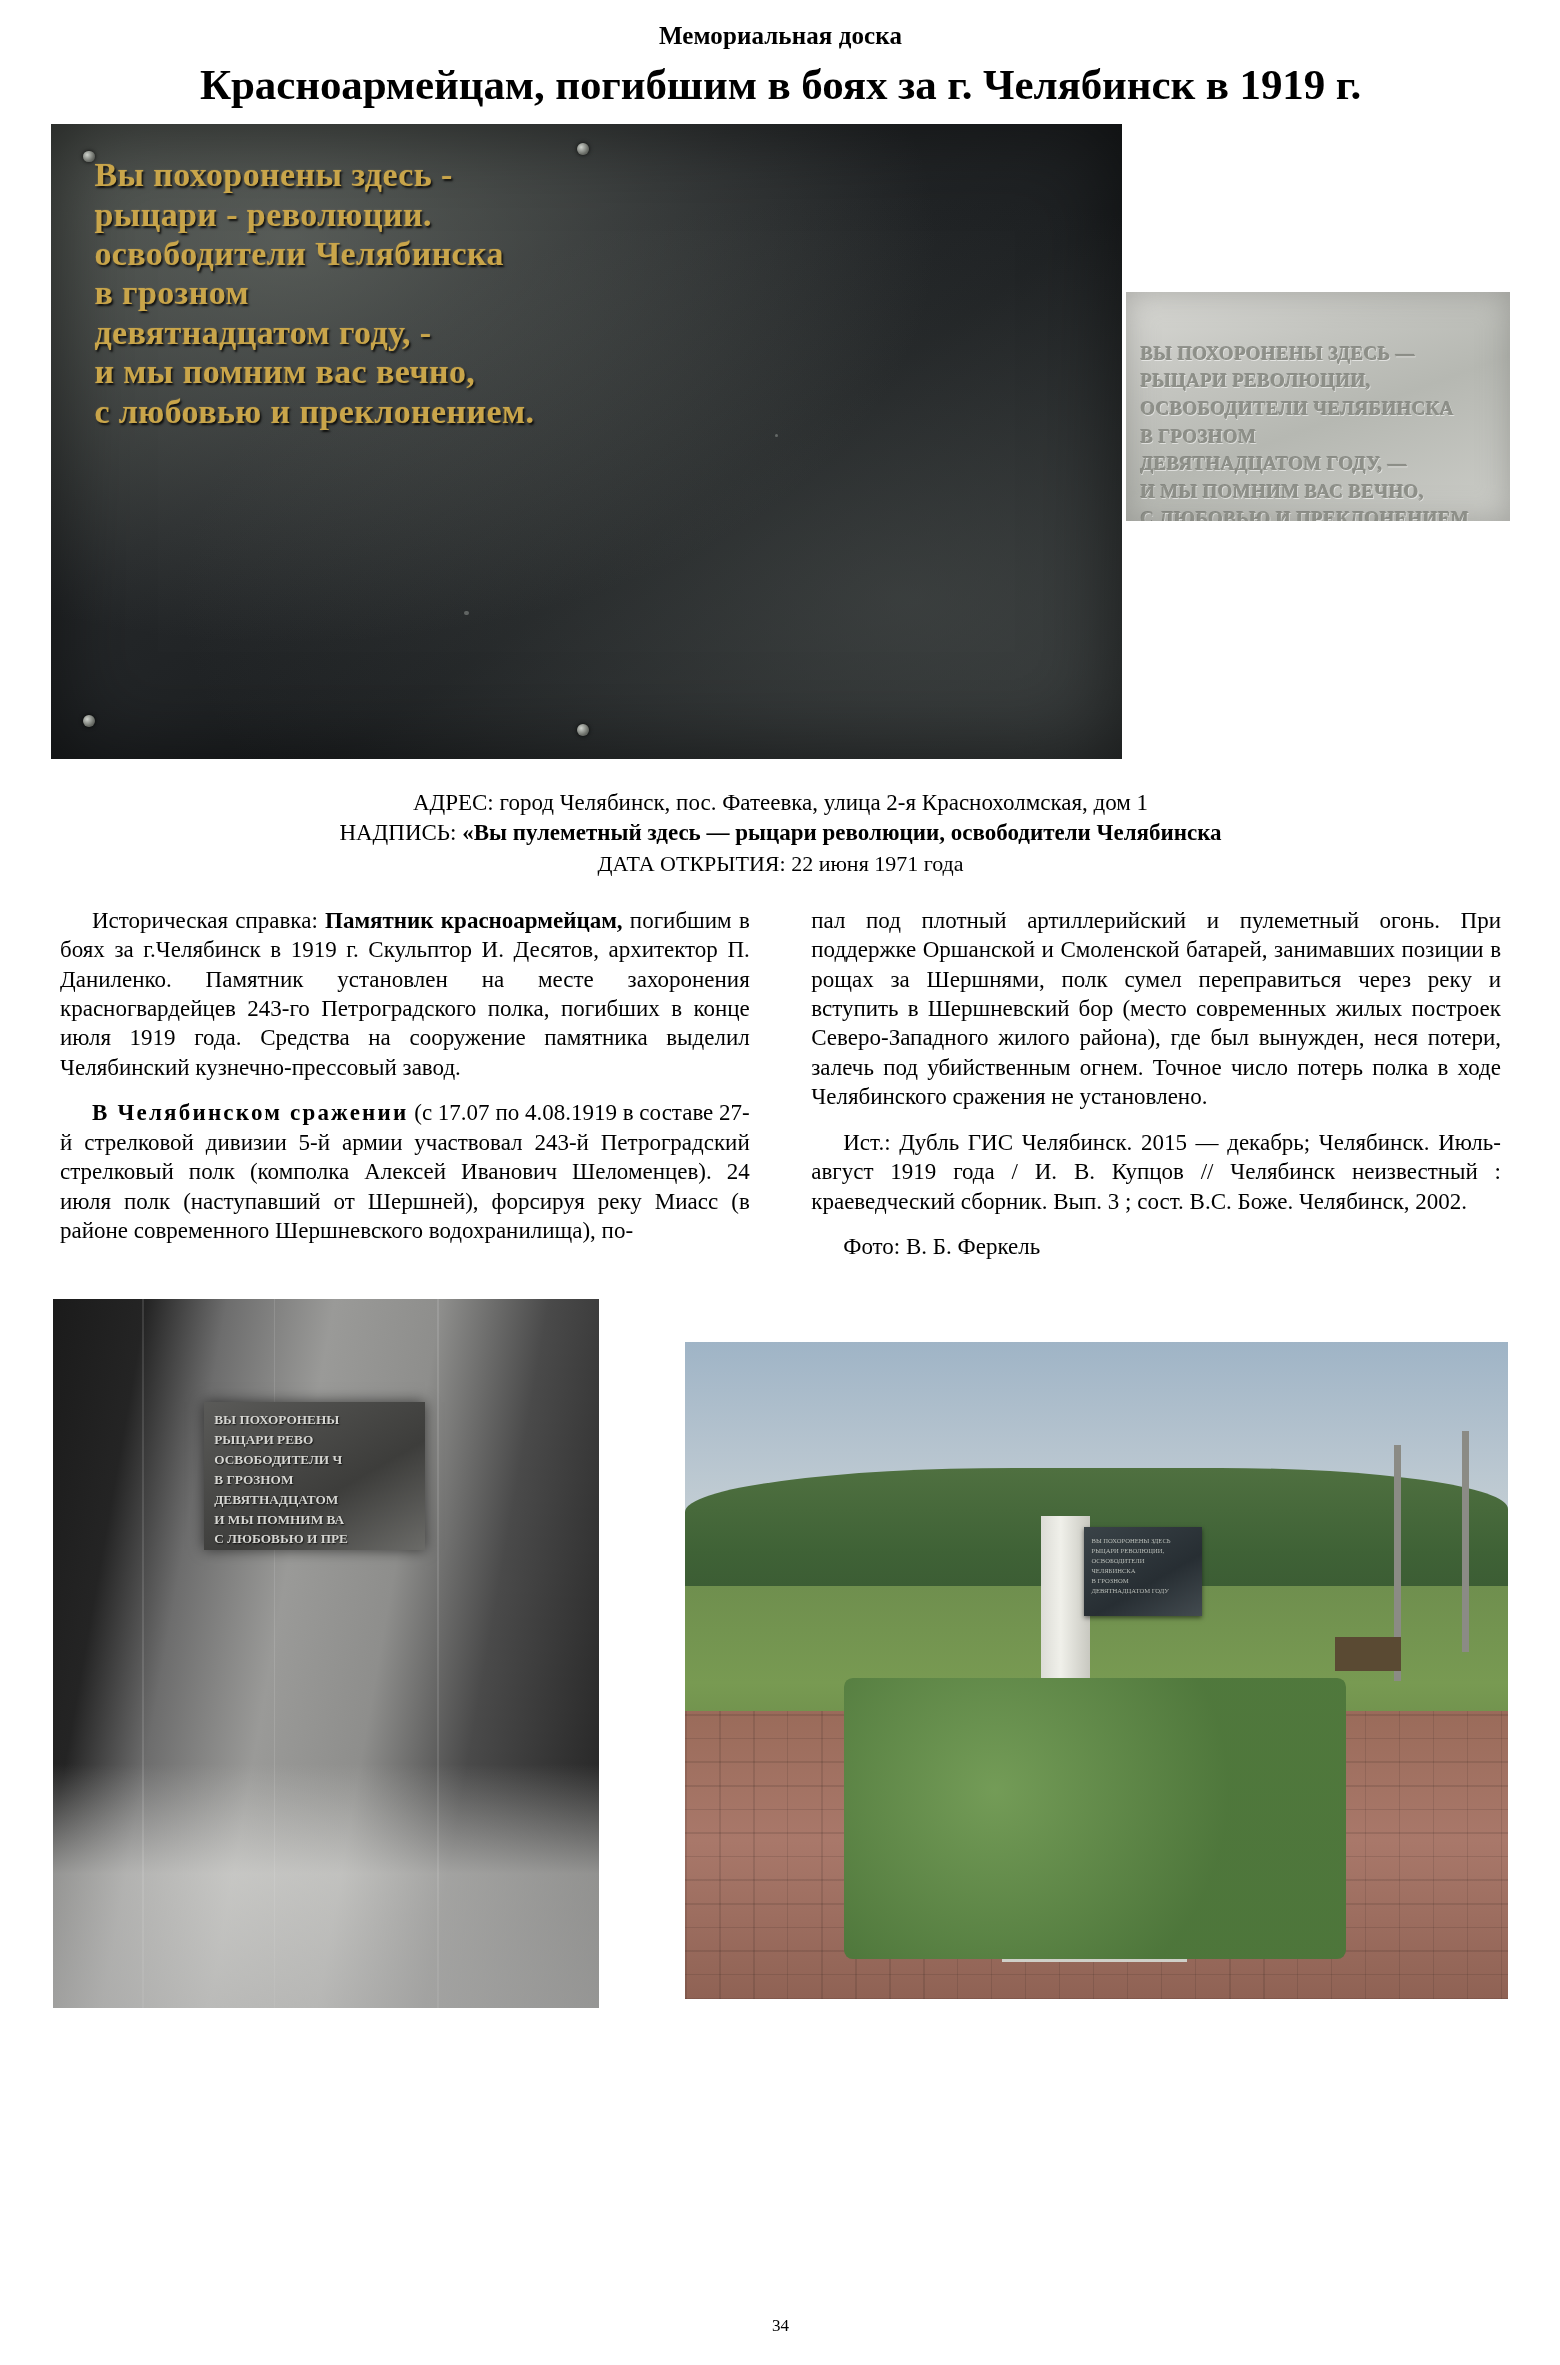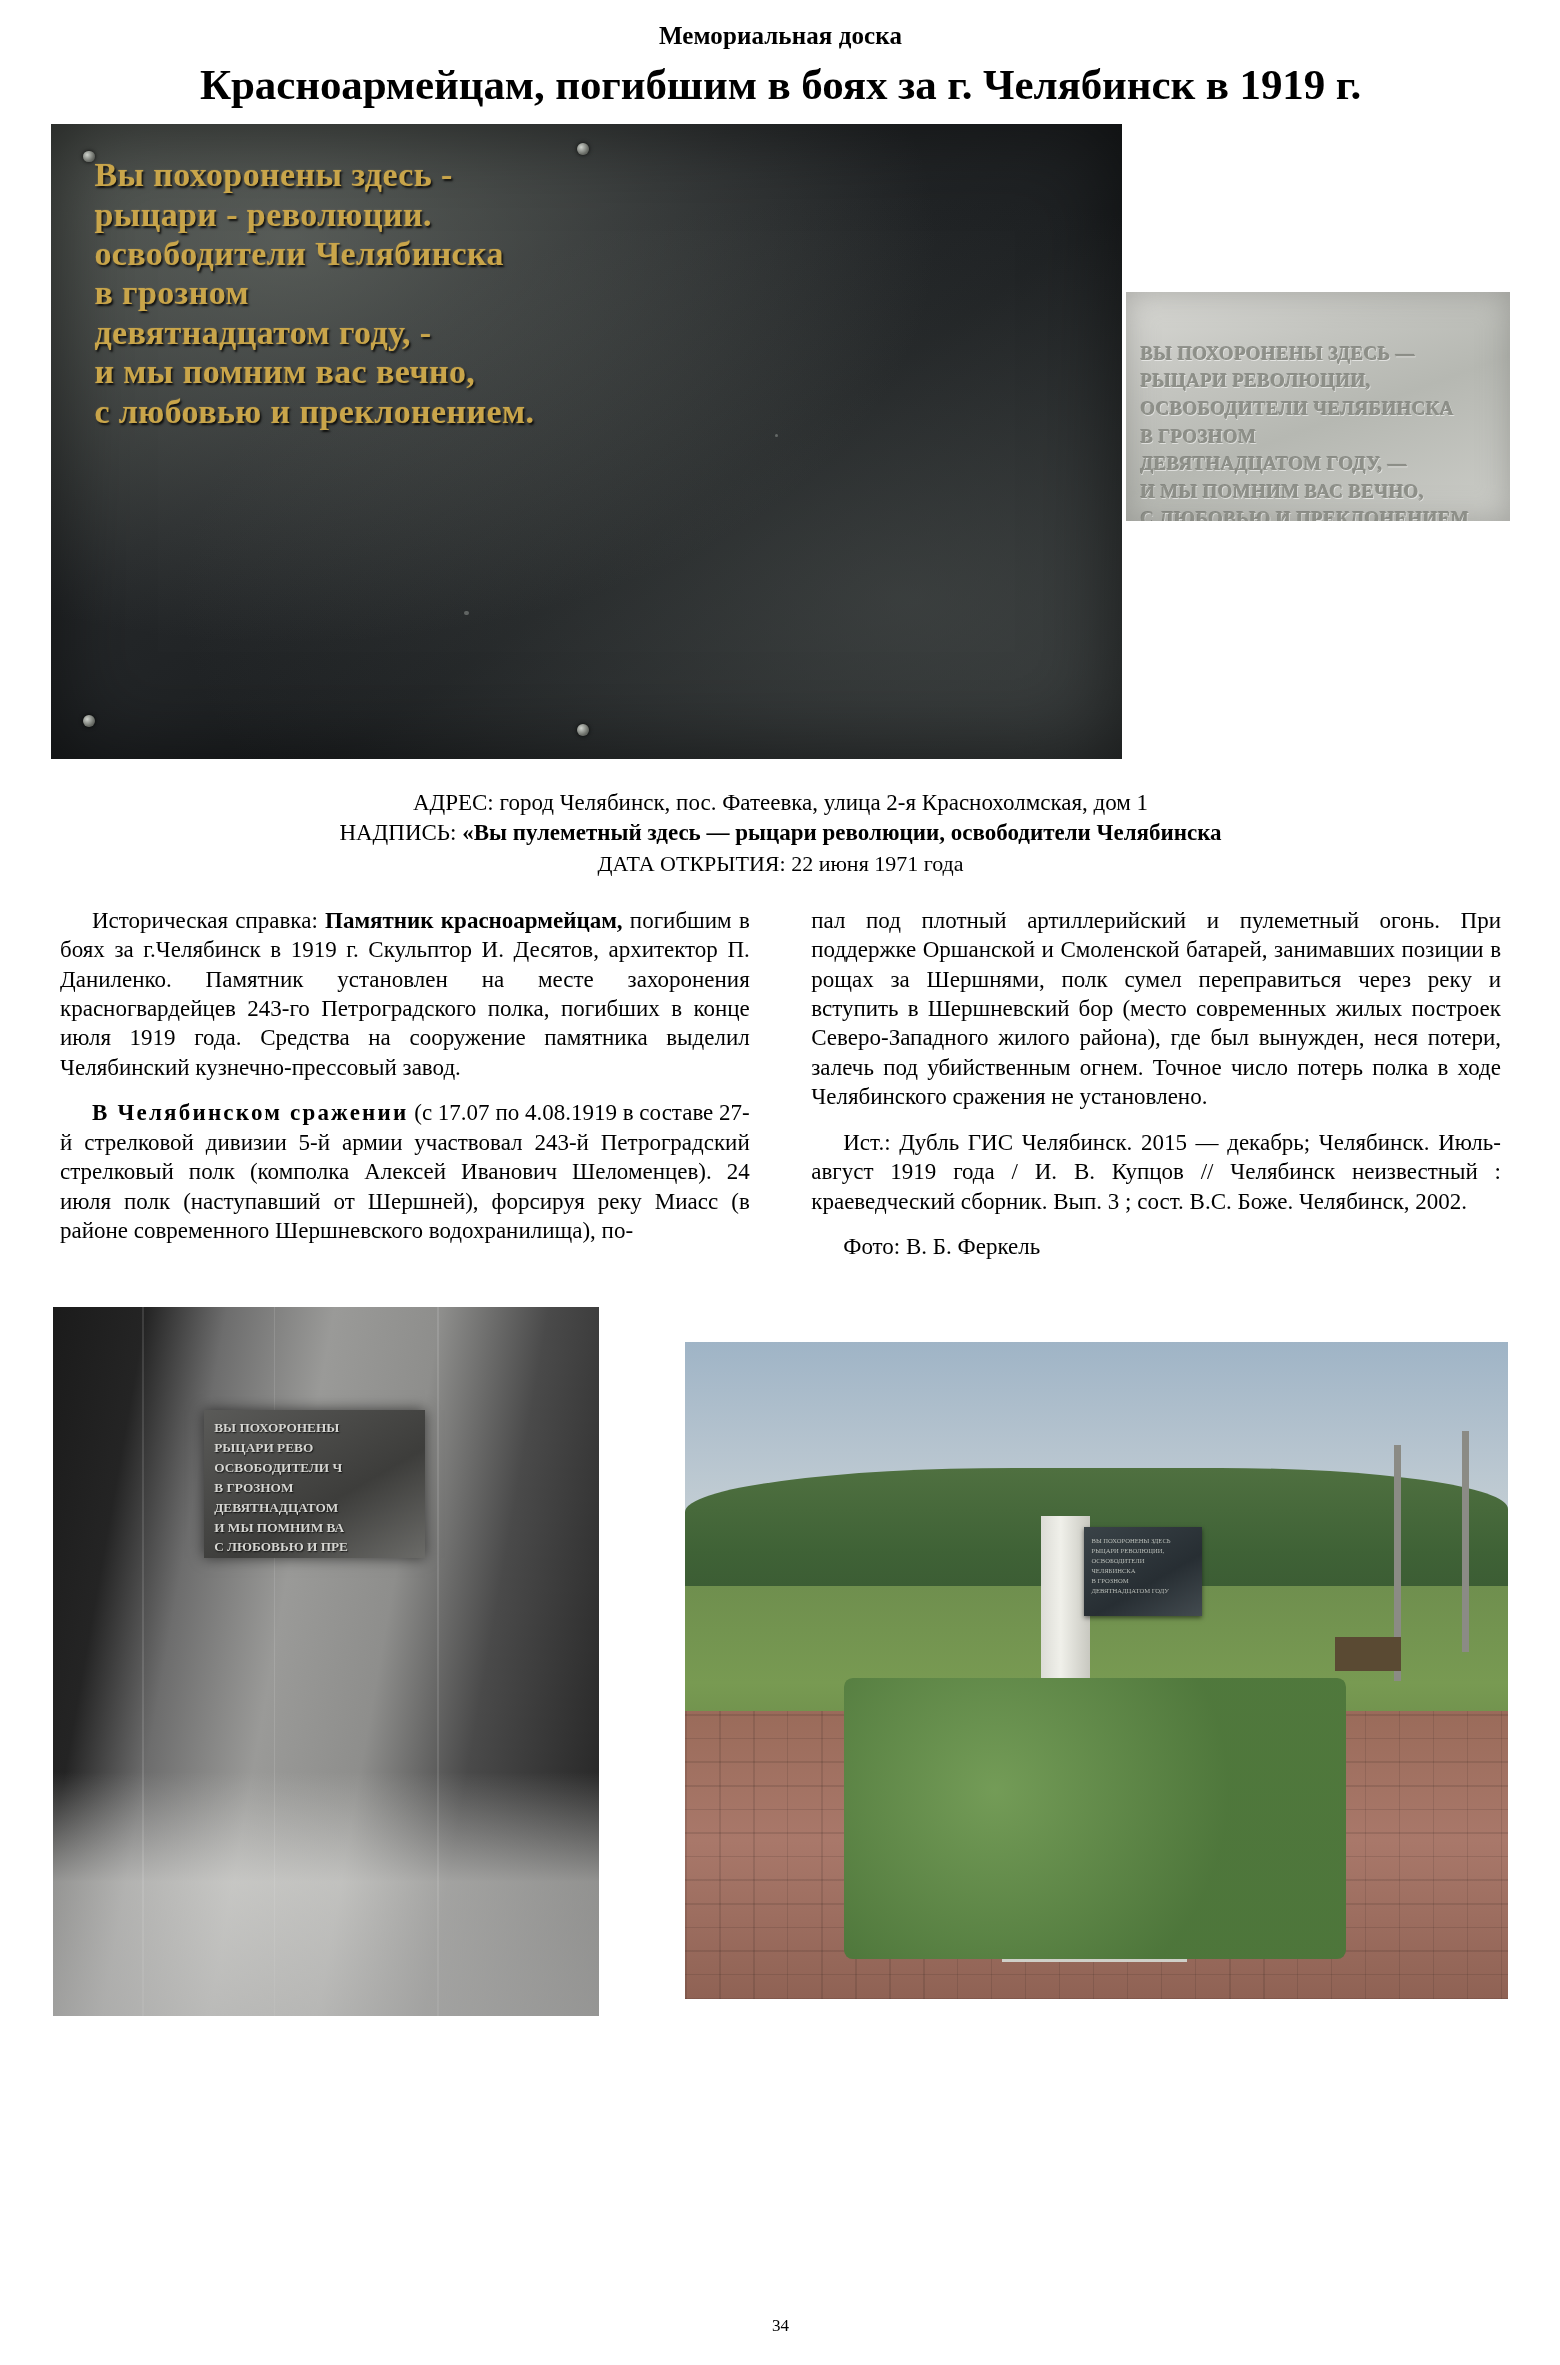--- a/index.html
+++ b/index.html
@@ -153,21 +153,21 @@
 
   
   .bottom-row {
     position: relative;
     margin-top: 22px;
     height: 724px;
   }
   .photo-bw {
     position: absolute;
     left: 8.9px;
-    top: 8px;
+    top: 0;
     width: 546px;
     height: 709px;
     background:
       linear-gradient(100deg, #1b1b1b 0%, #242424 14%, #6d6d6d 26%, #9a9a98 42%, #8e8e8c 58%, #4a4a4a 74%, #1f1f1f 100%);
     overflow: hidden;
   }
   .bw-stripe {
     position: absolute;
     background: rgba(255,255,255,0.12);
   }

